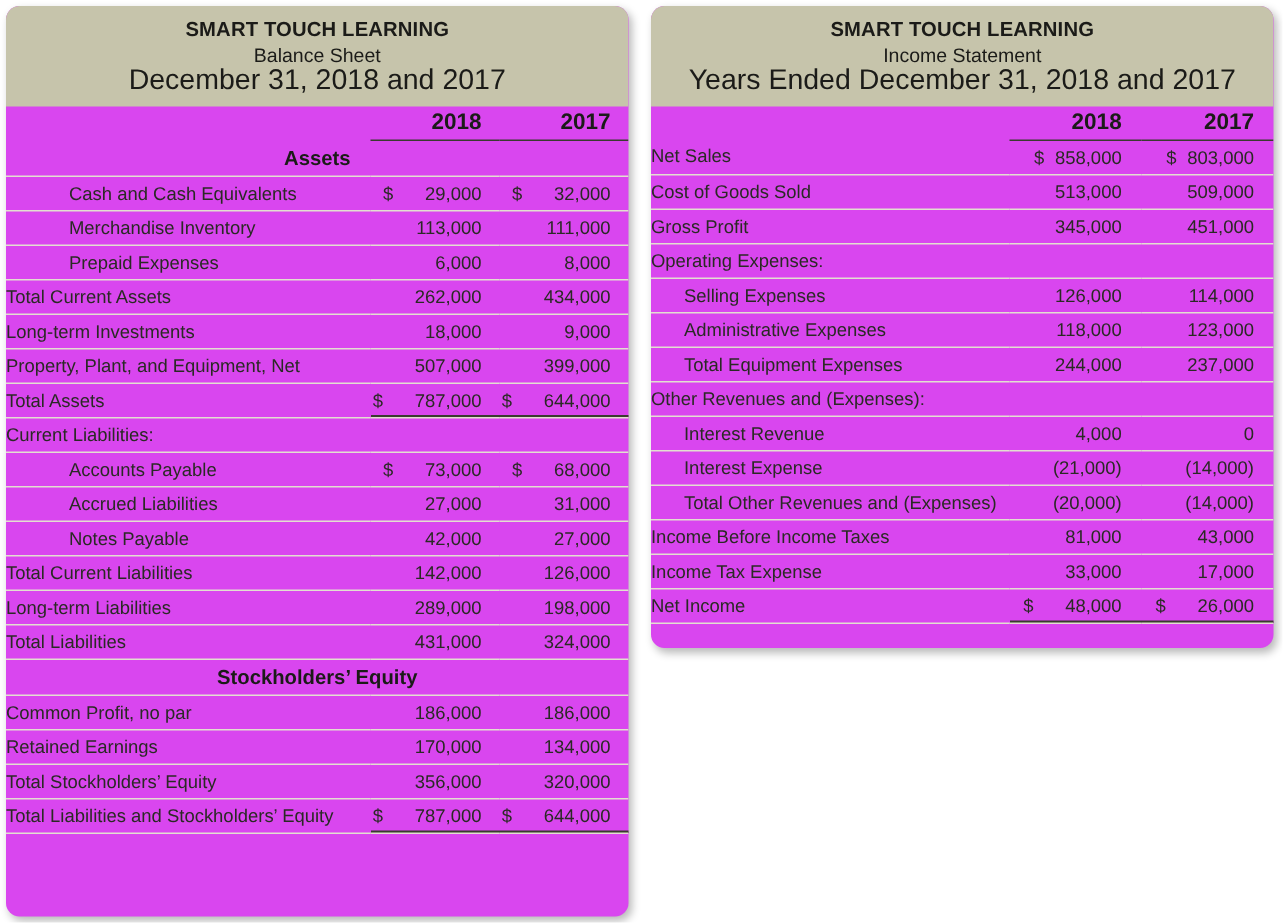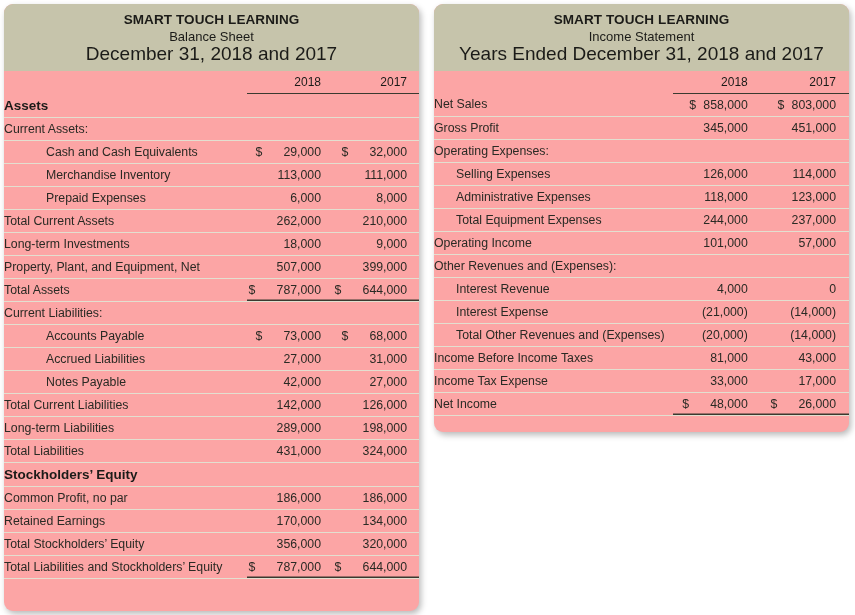--- a/index.html
+++ b/index.html
@@ -14,21 +14,21 @@
   .page {
     position: relative;
     width: 855px;
     height: 615px;
     overflow: hidden;
   }
 
   
   .card {
     position: absolute;
-    background: #fca5a5;
+    background: #d946ef;
     border-radius: 9px;
     box-shadow: 2px 3px 6px rgba(0,0,0,0.28);
     overflow: hidden;
   }
   #balance-sheet-card { left: 4px;   top: 4px; width: 415px; height: 607px; }
   #income-statement-card { left: 434px; top: 4px; width: 415px; height: 428px; }
 
   
   .title-band {
     background: #c6c4ab;
@@ -94,32 +94,33 @@
   }
   .money .sym {
     position: absolute;
     left: -28px;
     top: 0;
   }
   .money .sym.tight { left: -14px; }
 
   
   tr.section td {
+    text-align: center;
     font-weight: bold;
     font-size: 13.5px;
     padding: 0;
     height: 24px;
     color: #1b1b18;
   }
 
   
   tr.colhead td {
     height: 22px;
-    font-weight: normal;
-    font-size: 12px;
+    font-weight: bold;
+    font-size: 15px;
     text-align: right;
     color: #1b1b18;
     border-bottom: none;
   }
   tr.colhead td.num { border-bottom: 1.6px solid #3a3a30; }
   td.rule-bottom { border-bottom: 1.4px solid #3a3a30; }
   td.rule-double {
     border-bottom: 1.4px solid #3a3a30;
     box-shadow: inset 0 -5px 0 -3.6px #3a3a30;
   }
@@ -140,43 +141,38 @@
       <tbody>
           <tr class="colhead">
             <td class="label"></td>
             <td class="num">2018</td>
             <td class="num">2017</td>
           </tr>
           <tr class="section">
             <td colspan="3">Assets</td>
           </tr>
           <tr>
-            <td class="label">Current Assets:</td>
-            <td class="num"></td>
-            <td class="num"></td>
-          </tr>
-          <tr>
             <td class="label ind2">Cash and Cash Equivalents</td>
             <td class="num"><span class="money"><span class="sym">$</span>29,000</span></td>
             <td class="num"><span class="money"><span class="sym">$</span>32,000</span></td>
           </tr>
           <tr>
             <td class="label ind2">Merchandise Inventory</td>
             <td class="num"><span class="money">113,000</span></td>
             <td class="num"><span class="money">111,000</span></td>
           </tr>
           <tr>
             <td class="label ind2">Prepaid Expenses</td>
             <td class="num rule-bottom"><span class="money">6,000</span></td>
             <td class="num rule-bottom"><span class="money">8,000</span></td>
           </tr>
           <tr>
             <td class="label">Total Current Assets</td>
             <td class="num"><span class="money">262,000</span></td>
-            <td class="num"><span class="money">210,000</span></td>
+            <td class="num"><span class="money">434,000</span></td>
           </tr>
           <tr>
             <td class="label">Long-term Investments</td>
             <td class="num"><span class="money">18,000</span></td>
             <td class="num"><span class="money">9,000</span></td>
           </tr>
           <tr>
             <td class="label">Property, Plant, and Equipment, Net</td>
             <td class="num rule-bottom"><span class="money">507,000</span></td>
             <td class="num rule-bottom"><span class="money">399,000</span></td>
@@ -260,20 +256,25 @@
             <td class="label"></td>
             <td class="num">2018</td>
             <td class="num">2017</td>
           </tr>
           <tr>
             <td class="label">Net Sales</td>
             <td class="num"><span class="money"><span class="sym tight">$</span>858,000</span></td>
             <td class="num"><span class="money"><span class="sym tight">$</span>803,000</span></td>
           </tr>
           <tr>
+            <td class="label">Cost of Goods Sold</td>
+            <td class="num rule-bottom"><span class="money">513,000</span></td>
+            <td class="num rule-bottom"><span class="money">509,000</span></td>
+          </tr>
+          <tr>
             <td class="label">Gross Profit</td>
             <td class="num"><span class="money">345,000</span></td>
             <td class="num"><span class="money">451,000</span></td>
           </tr>
           <tr>
             <td class="label">Operating Expenses:</td>
             <td class="num"></td>
             <td class="num"></td>
           </tr>
           <tr>
@@ -283,25 +284,20 @@
           </tr>
           <tr>
             <td class="label ind1">Administrative Expenses</td>
             <td class="num rule-bottom"><span class="money">118,000</span></td>
             <td class="num rule-bottom"><span class="money">123,000</span></td>
           </tr>
           <tr>
             <td class="label ind1">Total Equipment Expenses</td>
             <td class="num rule-bottom"><span class="money">244,000</span></td>
             <td class="num rule-bottom"><span class="money">237,000</span></td>
-          </tr>
-          <tr>
-            <td class="label">Operating Income</td>
-            <td class="num"><span class="money">101,000</span></td>
-            <td class="num"><span class="money">57,000</span></td>
           </tr>
           <tr>
             <td class="label">Other Revenues and (Expenses):</td>
             <td class="num"></td>
             <td class="num"></td>
           </tr>
           <tr>
             <td class="label ind1">Interest Revenue</td>
             <td class="num"><span class="money">4,000</span></td>
             <td class="num"><span class="money">0</span></td>

